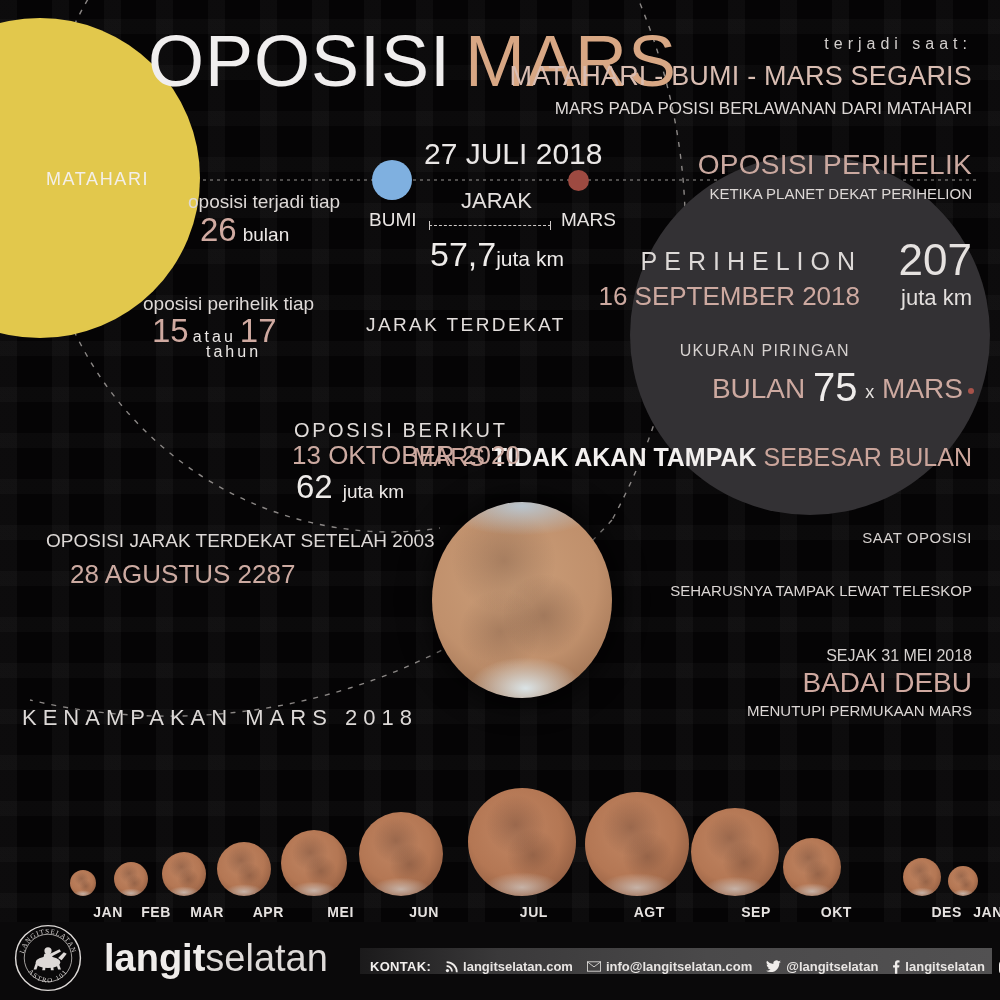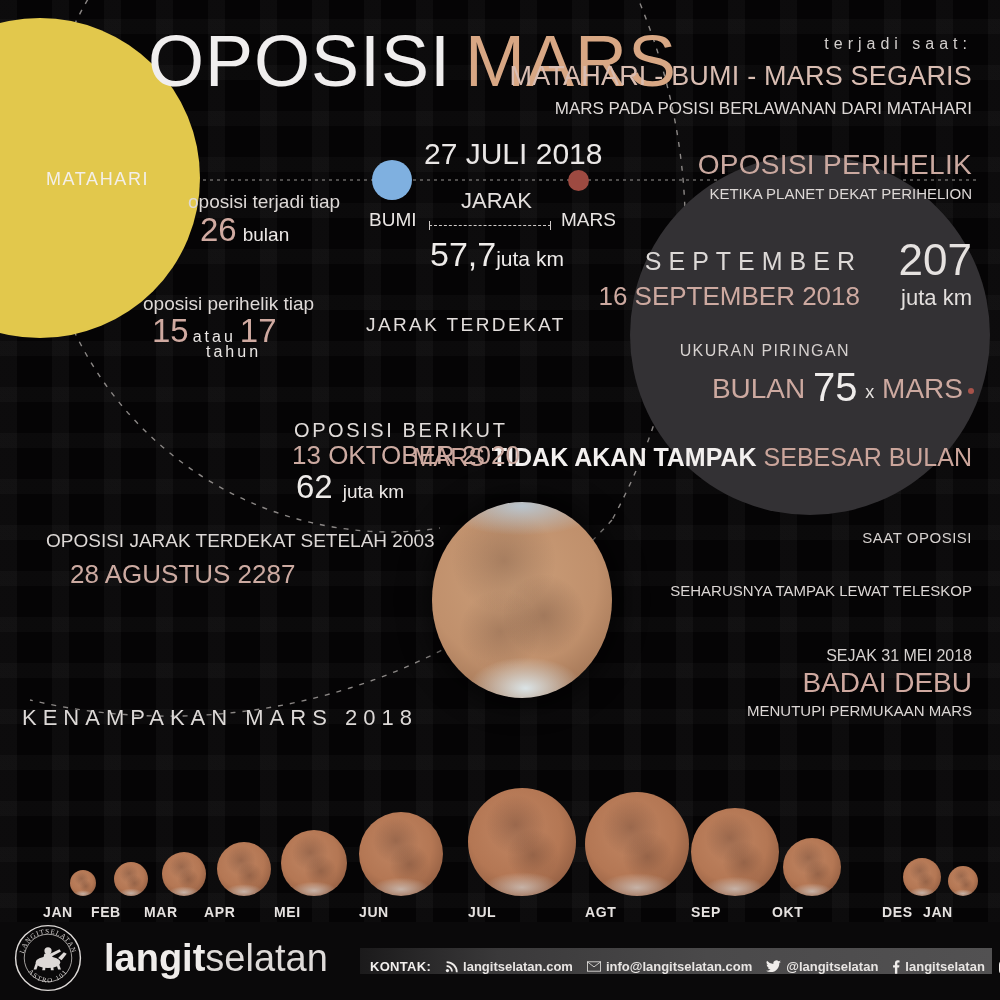--- a/index.html
+++ b/index.html
@@ -117,21 +117,21 @@
 
   .f5a{left:46px;top:531px;font-size:19px;color:#ddd8d6;}
   .f5b{left:70px;top:561px;font-size:26px;color:#ccaaa1;}
 
   .matahari{left:46px;top:170px;font-size:18px;letter-spacing:1.6px;color:#f3efe9;}
 
   
   .kenampakan{left:22px;top:706px;font-size:22px;letter-spacing:6px;color:#ddd9d7;}
 
   .strip{position:absolute;left:0;top:760px;width:1000px;height:160px;}
-  .mcell{position:absolute;bottom:0;text-align:left;}
+  .mcell{position:absolute;bottom:0;text-align:right;}
   .mdisc{border-radius:50%;margin:0 auto;
     background:
       radial-gradient(ellipse 50% 20% at 50% 92%, rgba(225,235,240,.55) 0%, rgba(225,235,240,0) 70%),
       radial-gradient(circle at 44% 34%, rgba(78,46,34,.32) 0%, rgba(78,46,34,0) 32%),
       radial-gradient(circle at 60% 62%, rgba(70,42,32,.30) 0%, rgba(70,42,32,0) 28%),
       radial-gradient(circle at 44% 40%, #c08562 0%, #b47754 52%, #8a583e 86%, #5c3928 100%);}
   .mlabel{font-size:14px;font-weight:700;color:#e6e2e0;letter-spacing:.6px;margin-top:8px;}
 
   
   .footer{position:absolute;left:0;bottom:0;width:1000px;height:78px;background:#0a090a;}
@@ -173,21 +173,21 @@
   <div class="t" id="title">
     <span class="o">OPOSISI</span><span class="m">MARS</span>
   </div>
 
   <div class="t tr-sub">terjadi saat:</div>
   <div class="t tr-main">MATAHARI - BUMI - MARS SEGARIS</div>
   <div class="t tr-small">MARS  PADA POSISI BERLAWANAN DARI MATAHARI</div>
   <div class="t perihelik">OPOSISI PERIHELIK</div>
   <div class="t perihelik-sub">KETIKA PLANET DEKAT PERIHELION</div>
 
-  <div class="t peri-word">SEPTEMBER</div>
+  <div class="t peri-word">PERIHELION</div>
   <div class="t peri-num">207</div>
   <div class="t peri-date">16 SEPTEMBER 2018</div>
   <div class="t peri-unit">juta km</div>
 
   <div class="t ukuran">UKURAN PIRINGAN</div>
   <div class="t bulanline">
     <span>BULAN</span>
     <span class="n">75</span>
     <span class="x">x</span>
     <span>MARS</span><span class="reddot"></span>

